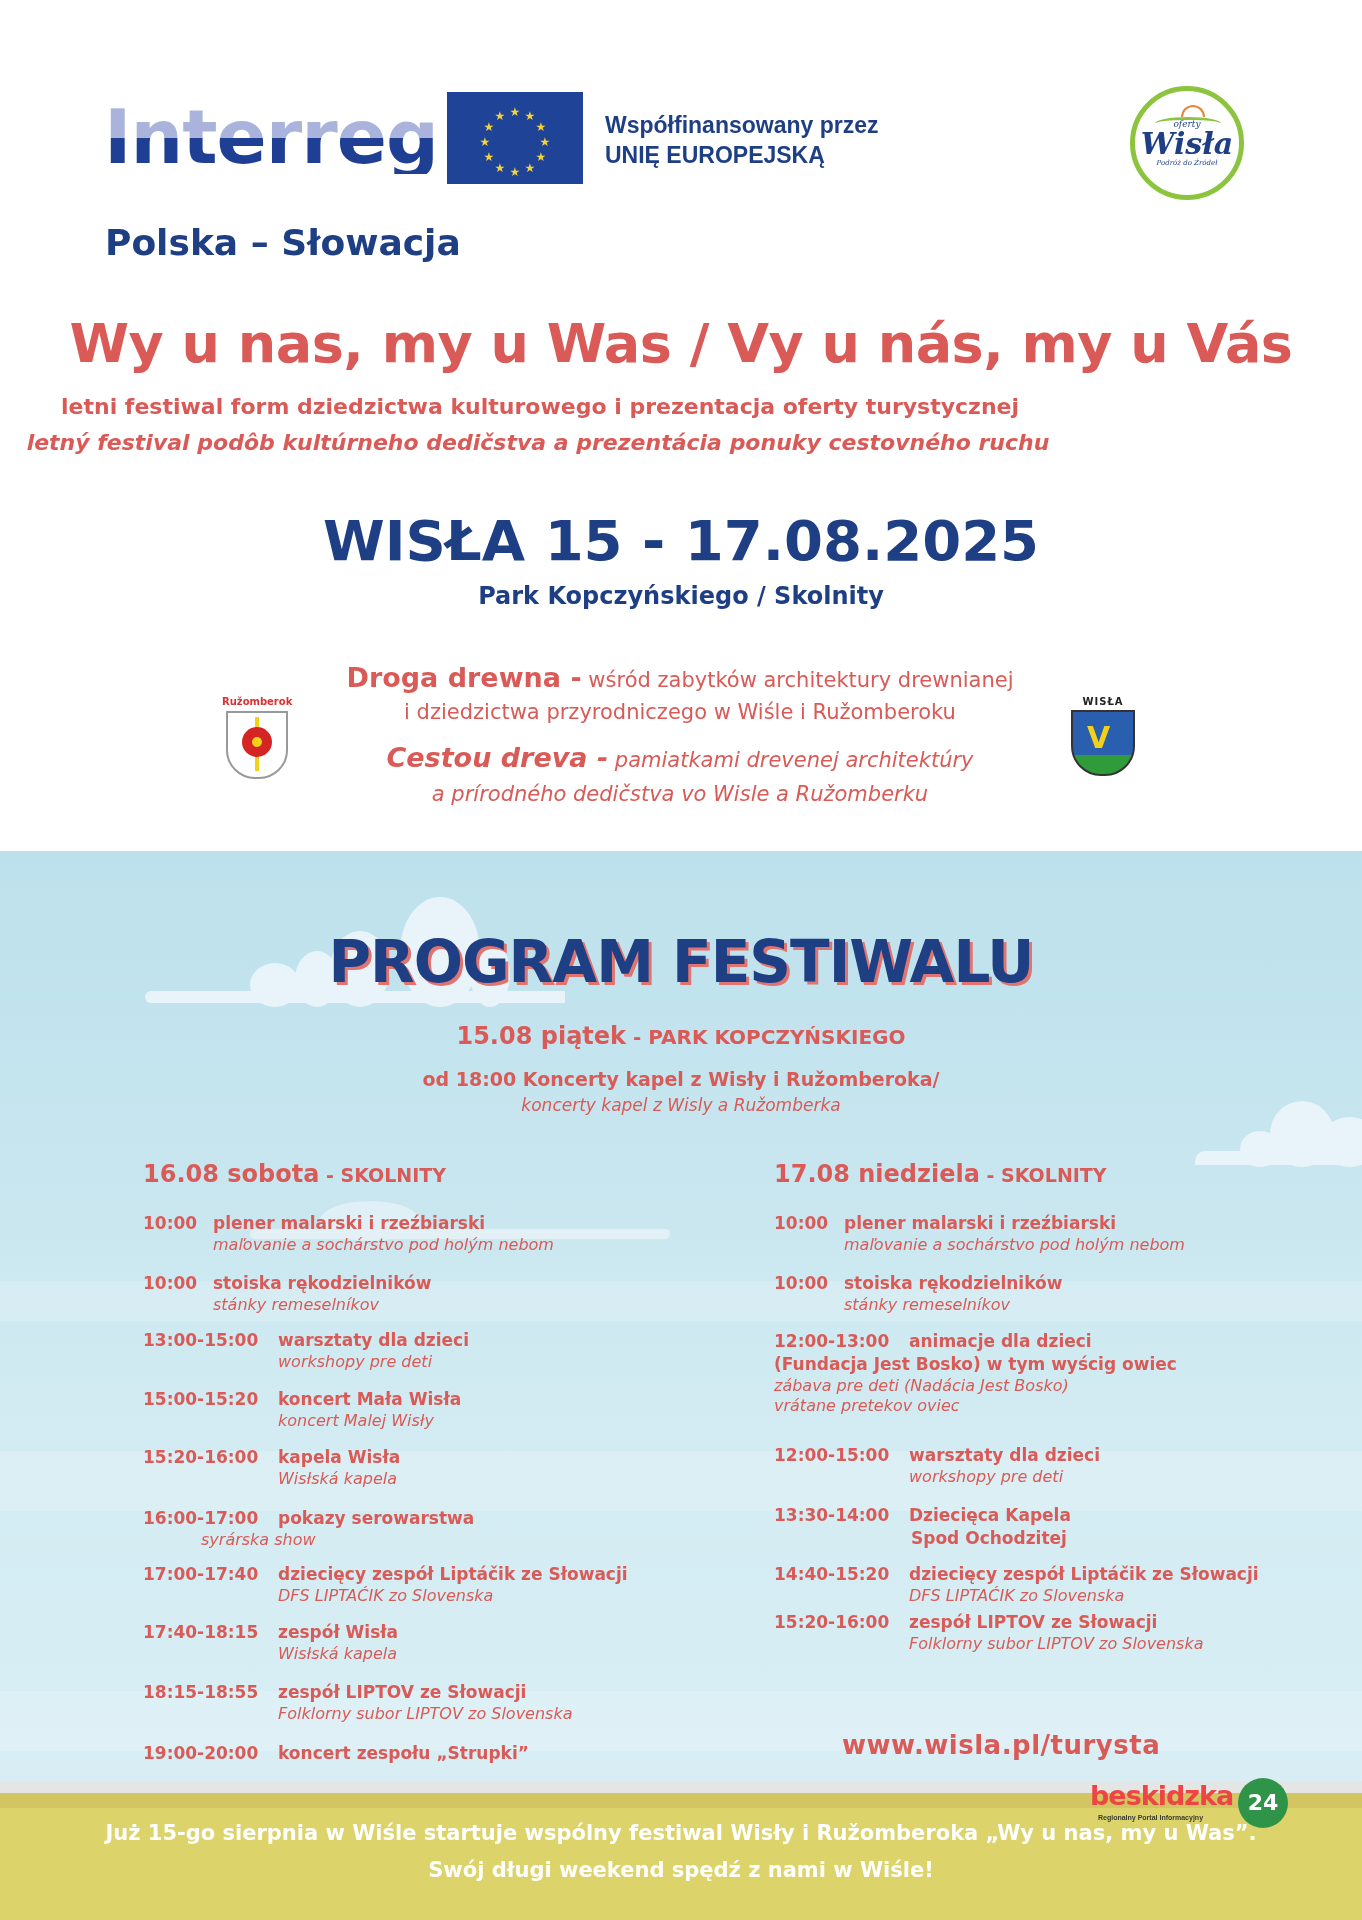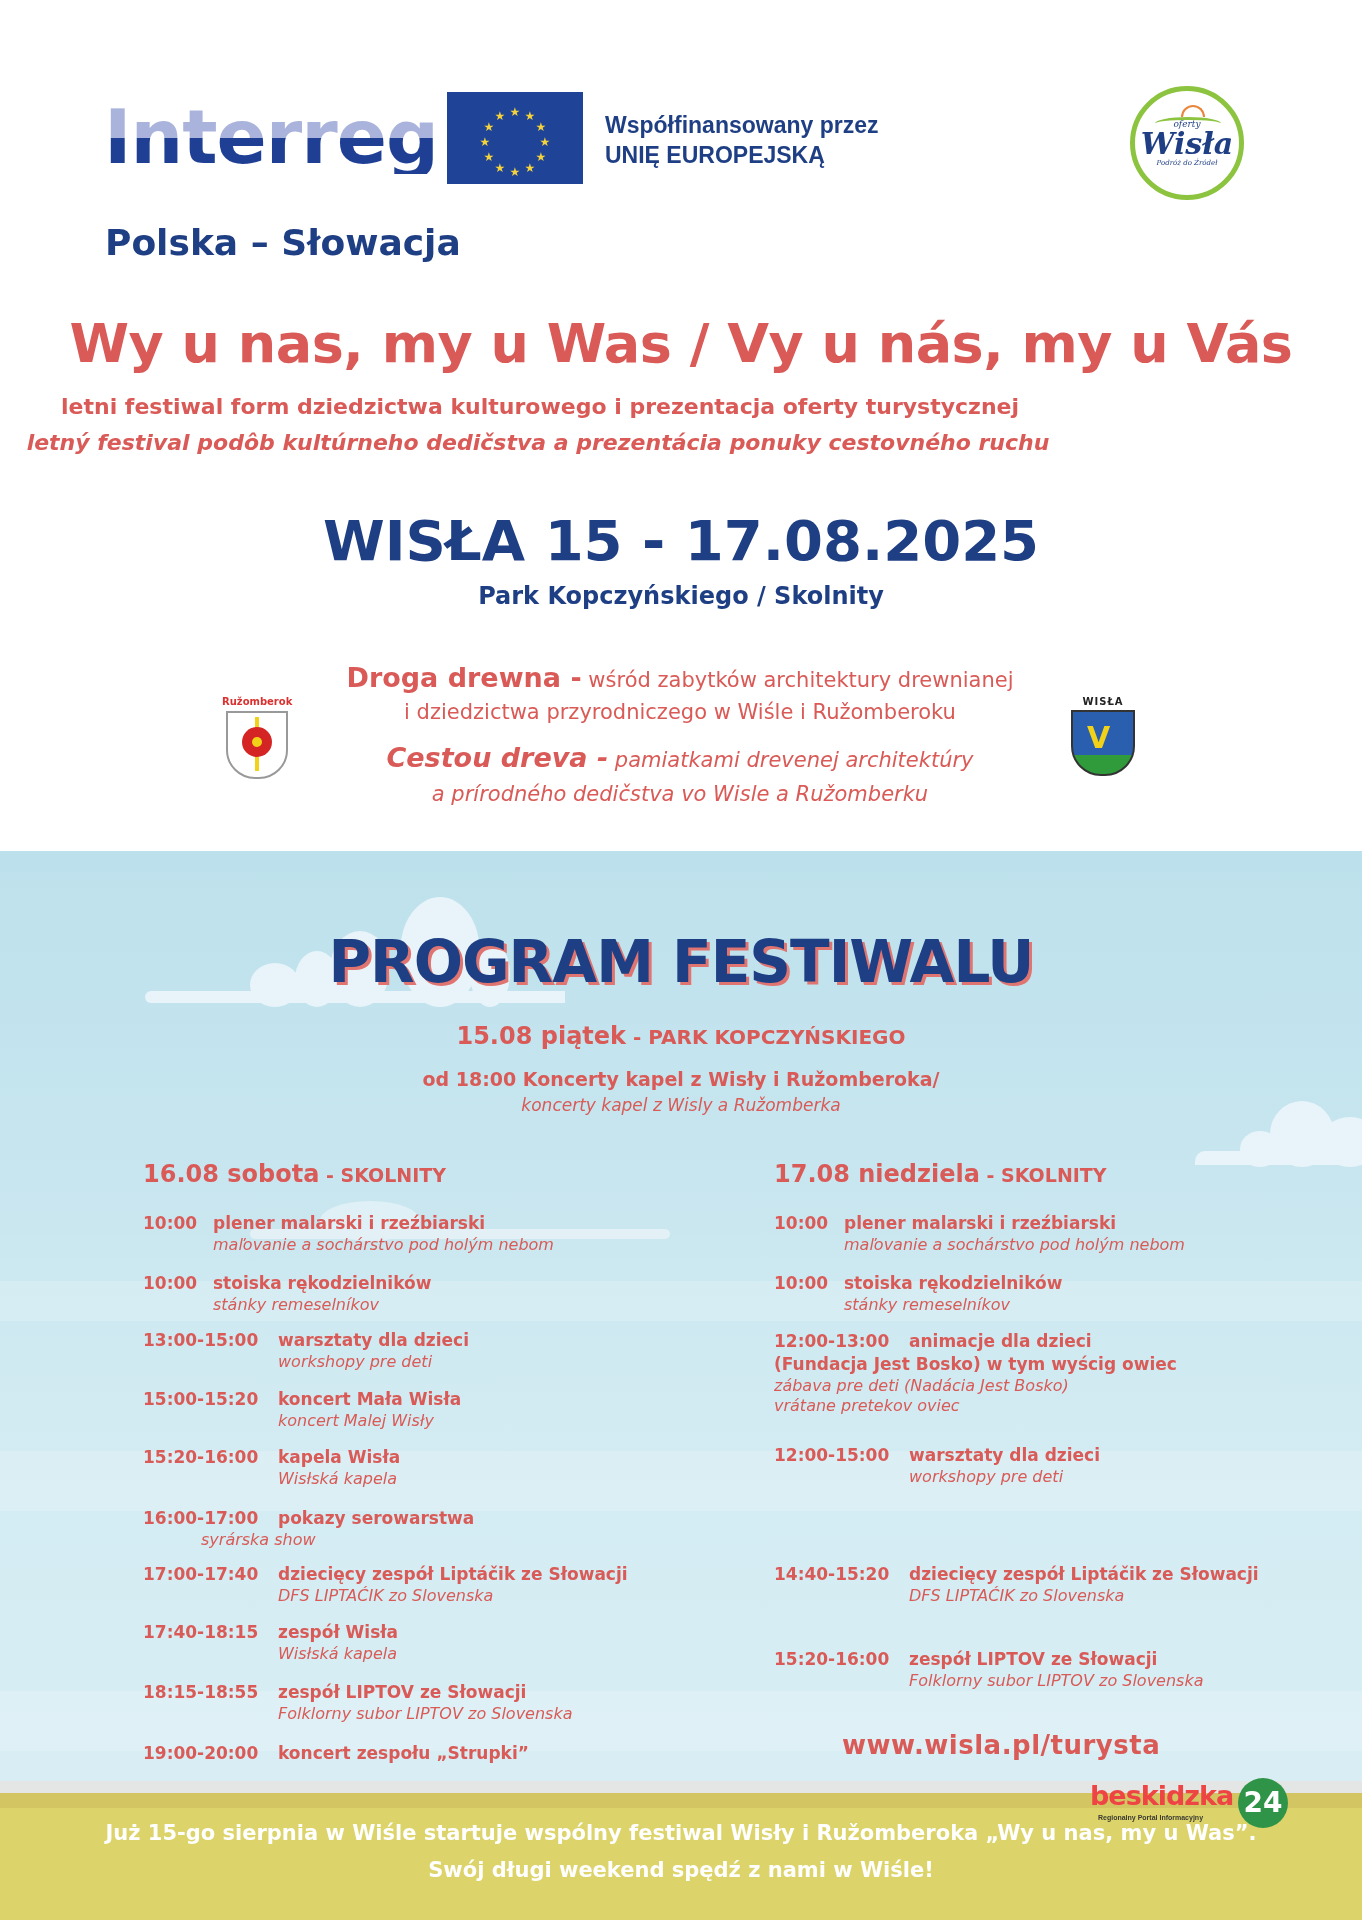--- a/index.html
+++ b/index.html
@@ -57,21 +57,21 @@
   .dayhead .sm { font-size:19px; }
   .ev { position:absolute; left:0; }
   .ev .line1 { font-weight:bold; font-size:17px; white-space:nowrap; line-height:23px; }
   .ev .t { display:inline-block; }
   .ev .sk { font-style:italic; font-size:16px; line-height:20px; white-space:nowrap; }
   .www { left:842px; top:1730px; font-family:"DejaVu Sans", sans-serif; font-weight:bold; font-size:26px; color:#d95a56; letter-spacing:0.5px; }
 
   .beskidzka { left:1090px; top:1778px; width:200px; height:56px; }
   .beskidzka .word { position:absolute; left:0; top:2px; font-family:"DejaVu Sans", sans-serif; font-weight:bold; font-size:27px; color:#ef4444; letter-spacing:-1px; }
   .beskidzka .tag { position:absolute; left:8px; top:36px; font-family:"Liberation Sans", sans-serif; font-weight:bold; font-size:7px; color:#3a3a33; }
-  .beskidzka .badge { position:absolute; left:148px; top:0; width:50px; height:50px; border-radius:50%; background:#2f9448; color:#fff; font-family:"DejaVu Sans", sans-serif; font-weight:bold; font-size:28px; line-height:50px; text-align:center; }
+  .beskidzka .badge { position:absolute; left:148px; top:0; width:50px; height:50px; border-radius:50%; background:#2f9448; color:#fff; font-family:"DejaVu Sans", sans-serif; font-weight:bold; font-size:22px; line-height:50px; text-align:center; }
   .footer1 { left:0; width:1362px; top:1821px; text-align:center; font-family:"DejaVu Sans", sans-serif; font-weight:bold; font-size:21px; color:#ffffff; }
   .footer2 { left:0; width:1362px; top:1858px; text-align:center; font-family:"DejaVu Sans", sans-serif; font-weight:bold; font-size:21px; color:#ffffff; }
 </style>
 </head>
 <body>
 
 <div class="abs interreg">Interreg</div>
 <div class="abs polska">Polska – Słowacja</div>
 <div class="abs euflag">
   <svg width="136" height="92" viewBox="0 0 136 92">
@@ -224,25 +224,29 @@
   <div class="ev" style="top:170px;">
     <div class="line1"><span class="t" style="width:135px">12:00-13:00</span><span>animacje dla dzieci</span></div>
     <div class="line1">(Fundacja Jest Bosko) w tym wyścig owiec</div>
     <div class="sk">zábava pre deti (Nadácia Jest Bosko)</div>
     <div class="sk">vrátane pretekov oviec</div>
   </div>
   <div class="ev" style="top:284px;">
     <div class="line1"><span class="t" style="width:135px">12:00-15:00</span><span>warsztaty dla dzieci</span></div>
     <div class="sk" style="margin-left:135px">workshopy pre deti</div>
   </div>
+  <div class="ev" style="top:344px;">
+    <div class="line1"><span class="t" style="width:135px">13:30-14:00</span><span>Dziecięca Kapela</span></div>
+    <div class="line1" style="margin-left:137px">Spod Ochodzitej</div>
+  </div>
   <div class="ev" style="top:403px;">
     <div class="line1"><span class="t" style="width:135px">14:40-15:20</span><span>dziecięcy zespół Liptáčik ze Słowacji</span></div>
     <div class="sk" style="margin-left:135px">DFS LIPTAĆIK zo Slovenska</div>
   </div>
-  <div class="ev" style="top:488px;">
+  <div class="ev" style="top:451px;">
     <div class="line1"><span class="t" style="width:135px">15:20-16:00</span><span>zespół LIPTOV ze Słowacji</span></div>
     <div class="sk" style="margin-left:135px">Folklorny subor LIPTOV zo Slovenska</div>
   </div>
 </div>
 
 <a class="abs www">www.wisla.pl/turysta</a>
 
 <div class="abs beskidzka">
   <div class="word">beskidzka</div>
   <div class="tag">Regionalny Portal Informacyjny</div>

